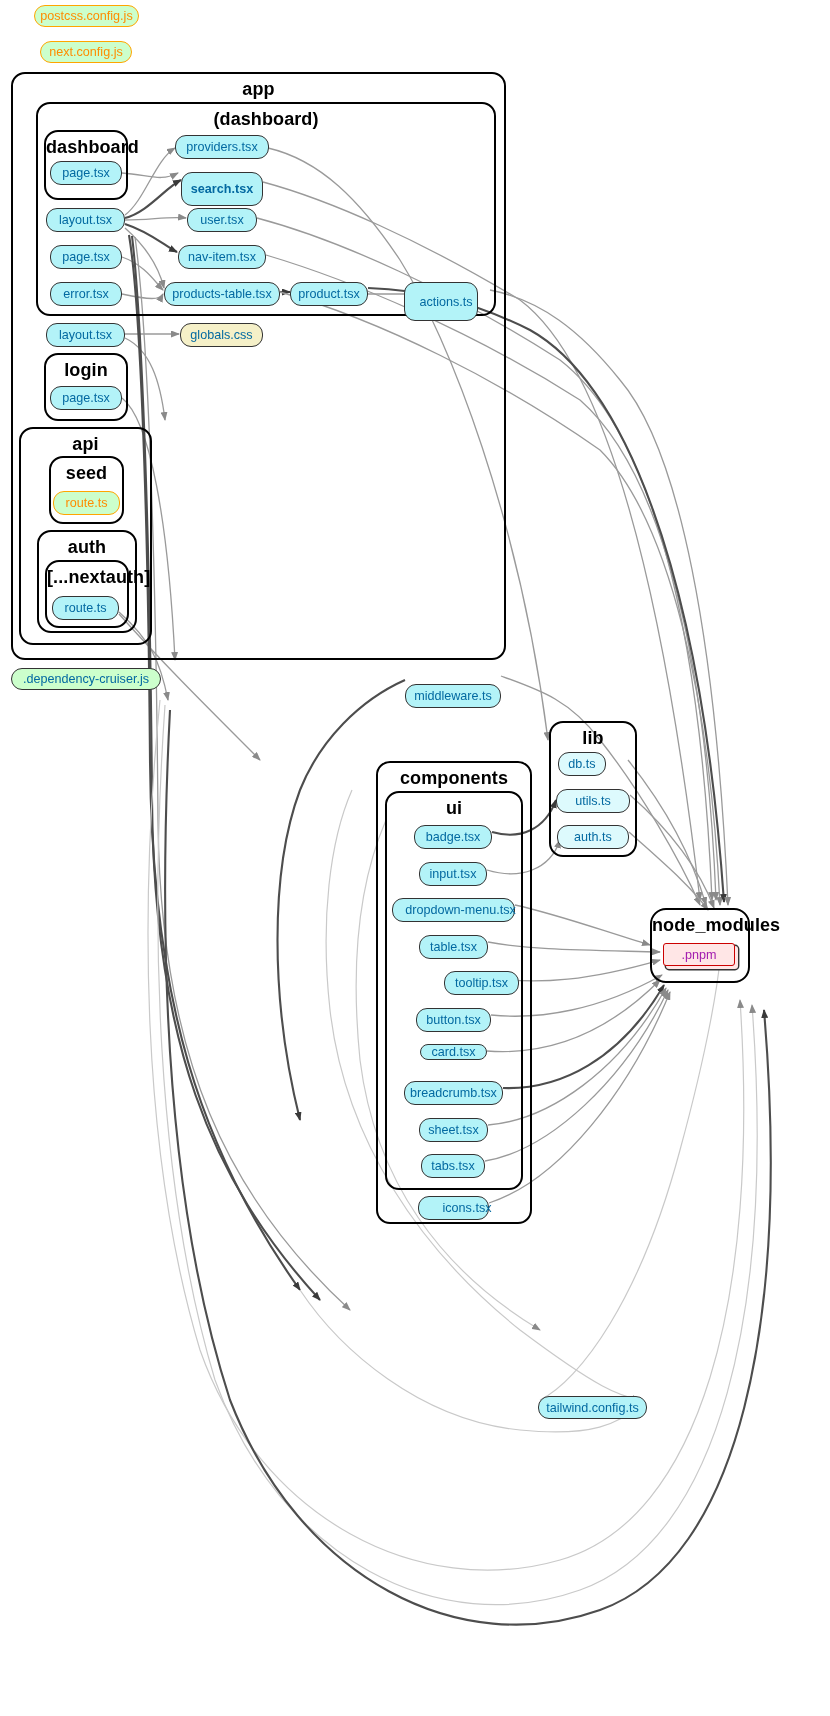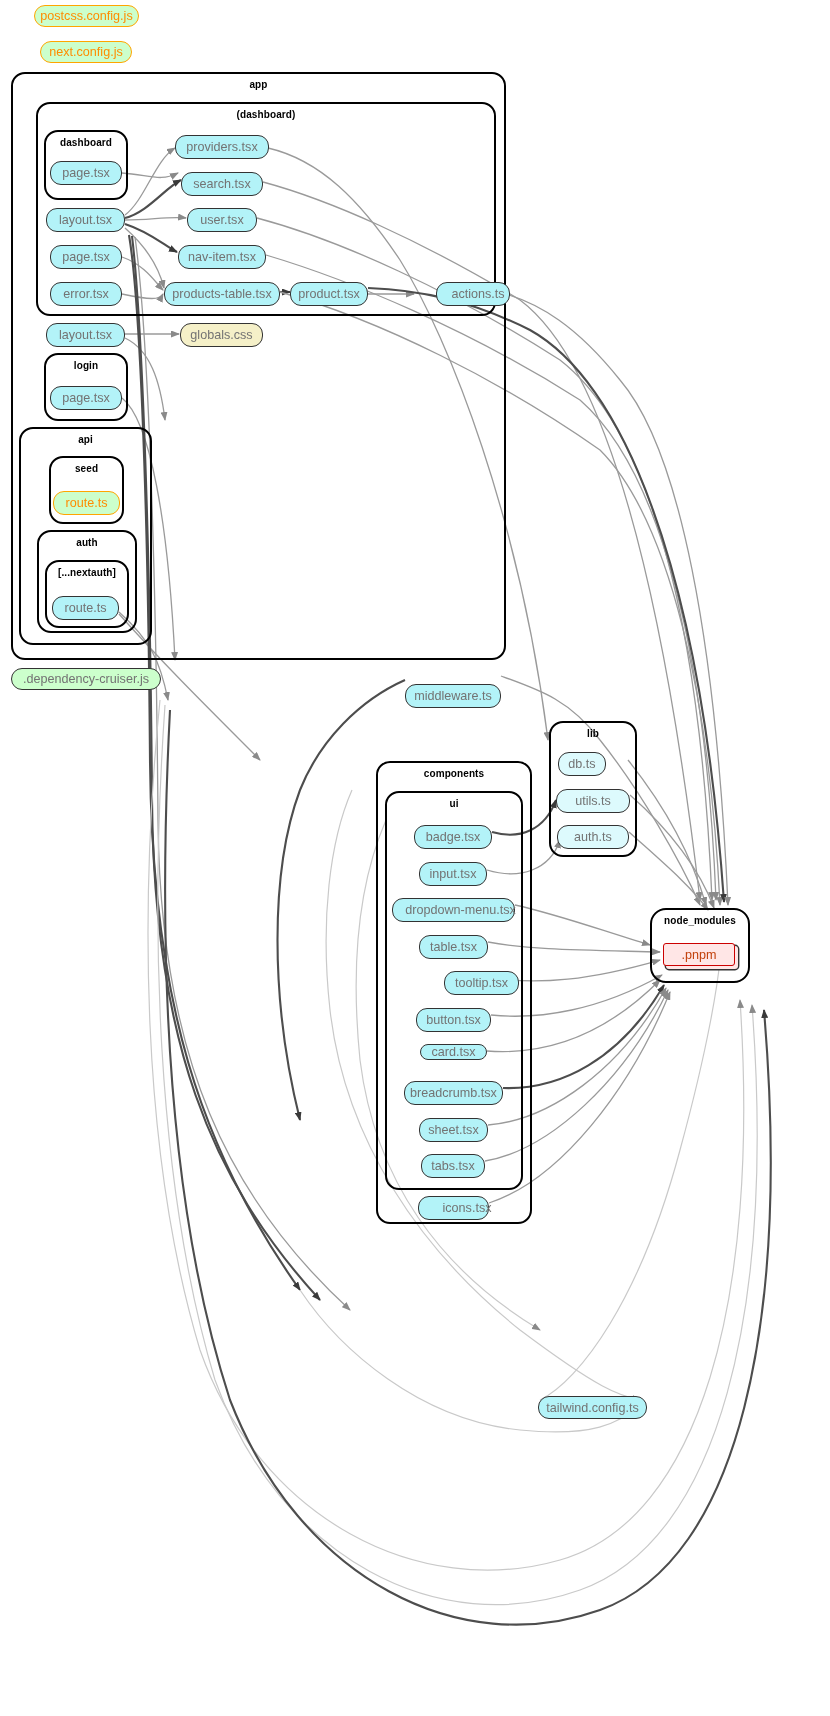--- a/index.html
+++ b/index.html
@@ -5,34 +5,34 @@
   html,body{margin:0;padding:0;background:#ffffff;}
   body{width:830px;height:1716px;position:relative;
        font-family:"Liberation Sans","DejaVu Sans",sans-serif;}
   #stage{position:absolute;left:0;top:0;width:830px;height:1716px;overflow:hidden;}
   svg#edges{position:absolute;left:0;top:0;width:830px;height:1716px;pointer-events:none;}
 
   
   .cluster{position:absolute;border:2.2px solid #000;border-radius:14px;
            background:transparent;box-sizing:border-box;}
   .cluster > .clabel{position:absolute;left:0;right:0;top:5px;text-align:center;
-           font-size:10px;font-weight:bold;color:#000;letter-spacing:.1px;}
+           font-size:18px;font-weight:bold;color:#000;letter-spacing:.1px;}
   .cluster.nm{border-radius:16px;}
 
   
   .node{position:absolute;box-sizing:border-box;border-radius:11px;
         display:flex;align-items:center;justify-content:center;
-        font-size:12.6px;color:#737373;white-space:nowrap;}
+        font-size:12.6px;color:#0369a1;white-space:nowrap;}
   .node.tsx{background:#b3f3f8;border:1.1px solid #333;}
   .node.lib{background:#ddfafd;border:1.1px solid #333;}
   .node.css{background:#f5f0c8;border:1.1px solid #333;text-align:right;}
   .node.cfgOrange{background:#ccffcc;border:1.6px solid #ffa500;color:#ff8c00;}
   .node.routeOrange{background:#ccffcc;border:1.6px solid #ffa500;color:#ff8c00;}
   .node.green{background:#ccffcc;border:1.2px solid #333;}
-  .node.pnpm{background:#ffe6e6;border:1.6px solid #cc0000;color:#c2410c;
+  .node.pnpm{background:#ffe6e6;border:1.6px solid #cc0000;color:#a21caf;
              border-radius:3px;box-shadow:3px 3px 0 0 #ffe6e6, 3px 3px 0 1.4px #333;}
 </style>
 </head>
 <body>
 
 <div id="stage">
 
   <svg id="edges" viewBox="0 0 830 1716" xmlns="http://www.w3.org/2000/svg">
     <defs>
       <marker id="ah" markerWidth="9" markerHeight="7" refX="8" refY="3.5" orient="auto" markerUnits="userSpaceOnUse">
@@ -133,26 +133,26 @@
       </div>
     </div>
   <div id="node-layer">
       <div class="node cfgOrange" style="left: 34px; top: 5px; width: 105px; height: 22px;">postcss.config.js</div>
       <div class="node cfgOrange" style="left: 40px; top: 41px; width: 92px; height: 22px;">next.config.js</div>
       <div class="node tsx" style="left: 50px; top: 161px; width: 72px; height: 24px;">page.tsx</div>
       <div class="node tsx" style="left: 46px; top: 208px; width: 79px; height: 24px;">layout.tsx</div>
       <div class="node tsx" style="left: 50px; top: 245px; width: 72px; height: 24px;">page.tsx</div>
       <div class="node tsx" style="left: 50px; top: 282px; width: 72px; height: 24px;">error.tsx</div>
       <div class="node tsx" style="left: 175px; top: 135px; width: 94px; height: 24px;">providers.tsx</div>
-      <div class="node tsx" style="left: 181px; top: 172px; width: 82px; height: 24px;">search.tsx</div>
+      <div class="node tsx" style="left: 181px; top: 172px; width: 82px; height: 34px; font-weight: bold;">search.tsx</div>
       <div class="node tsx" style="left: 187px; top: 208px; width: 70px; height: 24px;">user.tsx</div>
       <div class="node tsx" style="left: 178px; top: 245px; width: 88px; height: 24px;">nav-item.tsx</div>
       <div class="node tsx" style="left: 164px; top: 282px; width: 116px; height: 24px;">products-table.tsx</div>
       <div class="node tsx" style="left: 290px; top: 282px; width: 78px; height: 24px;">product.tsx</div>
-      <div class="node tsx" style="left: 436px; top: 282px; width: 74px; height: 24px; padding-left: 10px;">actions.ts</div>
+      <div class="node tsx" style="left: 404px; top: 282px; width: 74px; height: 39px; padding-left: 10px;">actions.ts</div>
       <div class="node tsx" style="left: 46px; top: 323px; width: 79px; height: 24px;">layout.tsx</div>
       <div class="node css" style="left: 180px; top: 323px; width: 83px; height: 24px;">globals.css</div>
       <div class="node tsx" style="left: 50px; top: 386px; width: 72px; height: 24px;">page.tsx</div>
       <div class="node routeOrange" style="left: 53px; top: 491px; width: 67px; height: 24px;">route.ts</div>
       <div class="node tsx" style="left: 52px; top: 596px; width: 67px; height: 24px;">route.ts</div>
       <div class="node green" style="left: 11px; top: 668px; width: 150px; height: 22px;">.dependency-cruiser.js</div>
       <div class="node tsx" style="left: 405px; top: 668px; width: 96px; height: 24px; margin-top: 16px;">middleware.ts</div>
       <div class="node lib" style="left: 558px; top: 752px; width: 48px; height: 24px;">db.ts</div>
       <div class="node lib" style="left: 556px; top: 789px; width: 74px; height: 24px;">utils.ts</div>
       <div class="node lib" style="left: 557px; top: 825px; width: 72px; height: 24px;">auth.ts</div>

